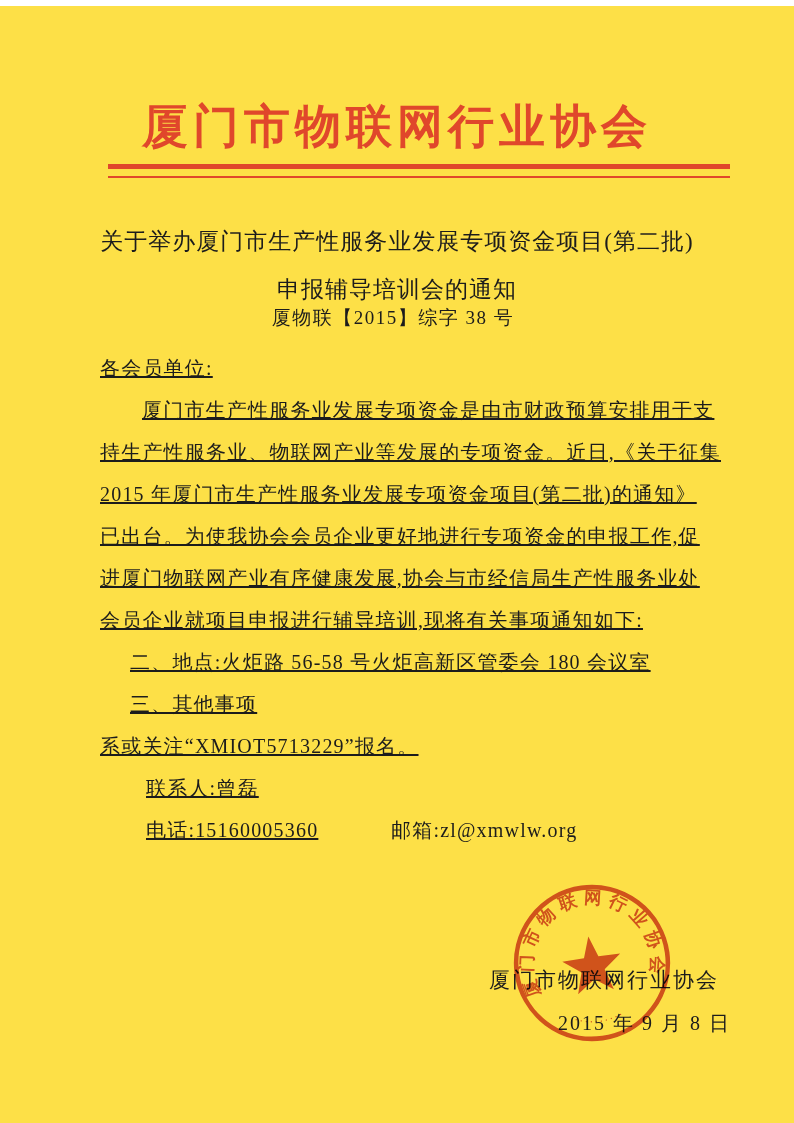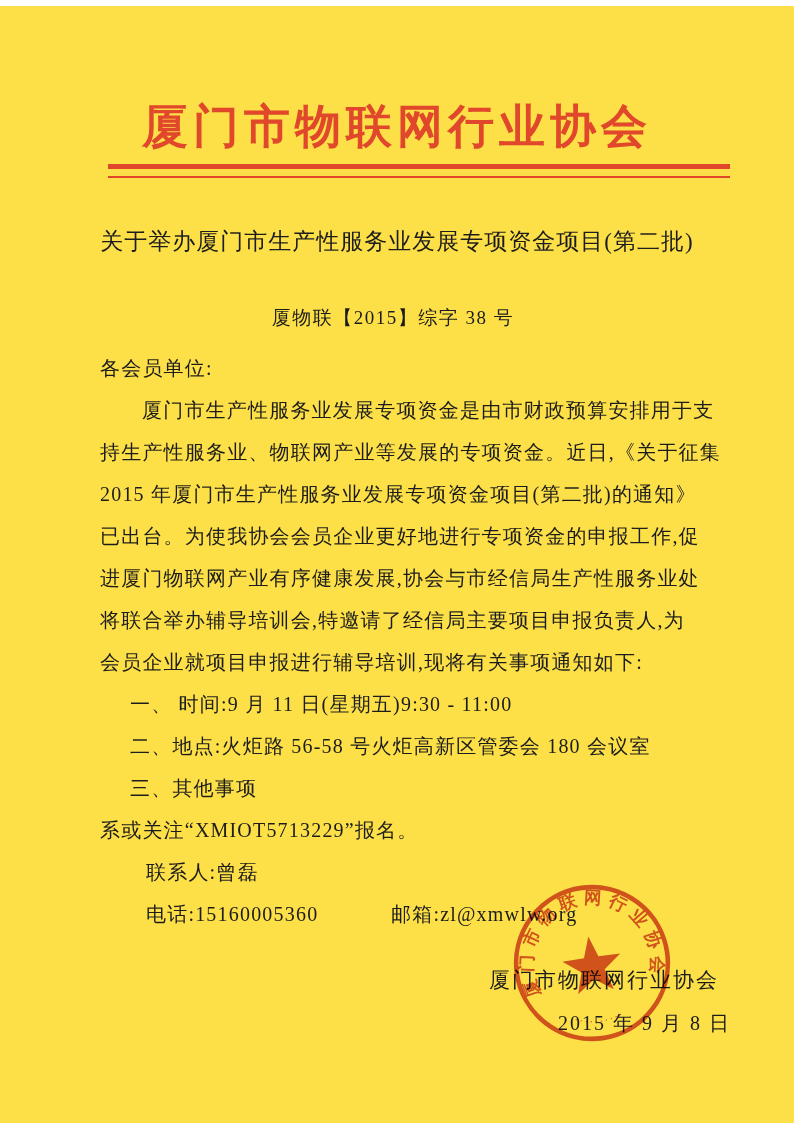--- a/index.html
+++ b/index.html
@@ -37,21 +37,21 @@
   }
   .doc-number{
     position:absolute;top:299px;left:0;right:8px;
     text-align:center;
     font-size:19px;letter-spacing:1.5px;
   }
   .body-text{
     position:absolute;top:341px;left:100px;width:602px;
     font-size:20px;line-height:42px;letter-spacing:1.2px;
   }
-  .line{white-space:nowrap;position:relative;}
+  .line{white-space:nowrap;position:relative;text-decoration:underline;}
   .ind-p{text-indent:42px;}     
   .ind-item{padding-left:30px;} 
   .ind-c{padding-left:46px;}    
   .email-part{position:absolute;left:291px;top:0;}
   .sig-org{
     position:absolute;top:960px;right:75px;
     font-size:21px;letter-spacing:2px;white-space:nowrap;
   }
   .sig-date{
     position:absolute;top:1004px;right:63px;
@@ -74,34 +74,33 @@
 <body>
 
 <div class="page">
 
   <div class="org-name">厦门市物联网行业协会</div>
   <div class="rule thick"></div>
   <div class="rule thin"></div>
 
   <div class="doc-title">
     <div>关于举办厦门市生产性服务业发展专项资金项目(第二批)</div>
+    <div>申报辅导培训会的通知</div>
   </div>
 
   <div class="doc-number">厦物联【2015】综字 38 号</div>
 
   <div class="body-text">
     <div class="line">各会员单位:</div>
     <div class="line ind-p">厦门市生产性服务业发展专项资金是由市财政预算安排用于支</div>
     <div class="line">持生产性服务业、物联网产业等发展的专项资金。近日,《关于征集</div>
     <div class="line">2015 年厦门市生产性服务业发展专项资金项目(第二批)的通知》</div>
     <div class="line">已出台。为使我协会会员企业更好地进行专项资金的申报工作,促</div>
     <div class="line">进厦门物联网产业有序健康发展,协会与市经信局生产性服务业处</div>
-    <div class="line">将联合举办辅导培训会,特邀请了经信局主要项目申报负责人,为</div>
     <div class="line">会员企业就项目申报进行辅导培训,现将有关事项通知如下:</div>
-    <div class="line ind-item">一、 时间:9 月 11 日(星期五)9:30 - 11:00</div>
     <div class="line ind-item">二、地点:火炬路 56-58 号火炬高新区管委会 180 会议室</div>
     <div class="line ind-item">三、其他事项</div>
     <div class="line">系或关注“XMIOT5713229”报名。</div>
     <div class="line ind-c">联系人:曾磊</div>
     <div class="line ind-c">
       <span>电话:</span><span>15160005360</span>
       <span class="email-part"><span>邮箱:</span><span>zl@xmwlw.org</span></span>
     </div>
   </div>
 

